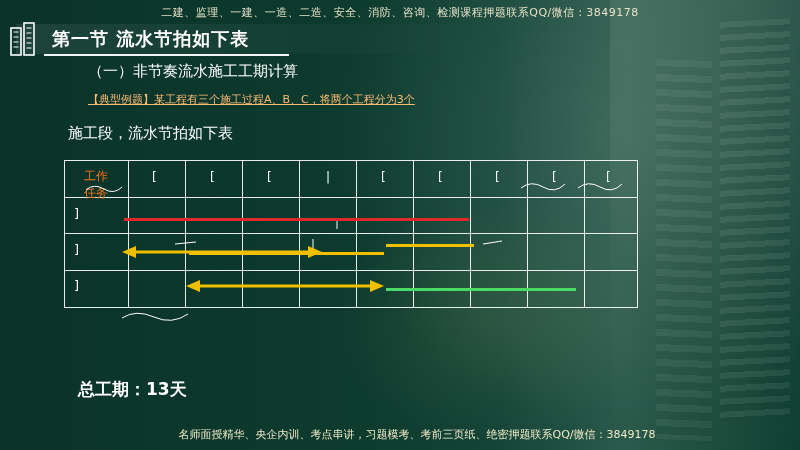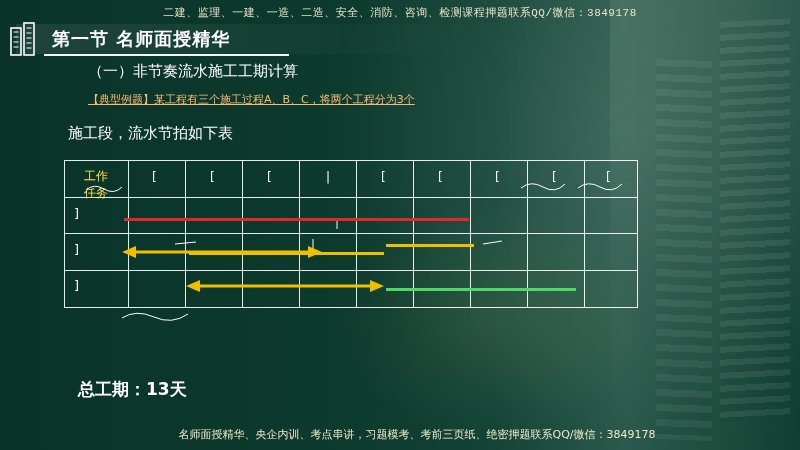--- a/index.html
+++ b/index.html
@@ -22,21 +22,21 @@
     background:repeating-linear-gradient(180deg, rgba(200,215,205,0.10) 0 6px, rgba(10,40,32,0.06) 6px 13px);
     transform:skewY(-3deg);}
   .bg-building:after{content:"";position:absolute;right:88px;top:60px;width:56px;height:380px;
     background:repeating-linear-gradient(180deg, rgba(180,200,190,0.09) 0 7px, rgba(10,40,32,0.05) 7px 15px);
     transform:skewY(2deg);}
   .bg-glow{position:absolute;left:330px;top:200px;width:320px;height:240px;
     background:radial-gradient(ellipse at center, rgba(210,200,120,0.10), rgba(0,0,0,0) 70%);}
 
   
   .top-note{position:absolute;left:0;right:0;top:5px;text-align:center;
-    font-size:11px;color:#e8e2c9;letter-spacing:.5px;font-family:Liberation Mono, monospace;}
+    font-size:11px;color:#e8e2c9;letter-spacing:.5px;}
 
   
   .header{position:absolute;left:0;top:24px;width:800px;height:30px;}
   .header-bar{position:absolute;left:16px;top:0;height:30px;width:768px;
     background:linear-gradient(90deg, rgba(255,255,255,0.08), rgba(255,255,255,0.0) 60%);}
   .logo{position:absolute;left:10px;top:22px;width:30px;height:34px;}
   .logo svg{display:block;}
   .header-title{position:absolute;left:52px;top:27px;font-size:18px;font-weight:bold;color:#ffffff;
     letter-spacing:1px;}
   .header-rule{position:absolute;left:44px;top:54px;width:245px;height:2px;background:#ffffff;opacity:.95;}
@@ -44,21 +44,21 @@
   
   .line1{position:absolute;left:88px;top:62px;font-size:15px;color:#ffffff;}
   .line2{position:absolute;left:88px;top:92px;font-size:11px;color:#fdba74;text-decoration:underline;}
   .line3{position:absolute;left:68px;top:124px;font-size:15px;color:#ffffff;text-align:center;}
 
   
   .chart{position:absolute;left:64px;top:160px;width:574px;height:148px;}
   .grid-line{position:absolute;background:#ffffff;}
   .vline{width:1px;top:0;height:148px;opacity:.9;}
   .hline{height:1px;left:0;width:574px;opacity:.9;}
-  .hdr-cell{position:absolute;left:6px;top:8px;width:52px;text-align:center;color:#fde047;font-size:12px;line-height:17px;}
+  .hdr-cell{position:absolute;left:6px;top:8px;width:52px;text-align:center;color:#f97316;font-size:12px;line-height:17px;}
   .row-label{position:absolute;color:#ffffff;font-size:13px;}
   .tick{position:absolute;color:#ffffff;font-size:12px;}
 
   .bar{position:absolute;height:0;border-top-width:3px;border-top-style:solid;}
   .arrow{position:absolute;height:10px;}
   .arrow svg{display:block;}
 
   .scribble{position:absolute;}
   .scribble svg{display:block;}
 
@@ -89,21 +89,21 @@
     <line x1="3.5" y1="15" x2="8.5" y2="15" stroke="#ffffff" stroke-width="1"></line>
     <line x1="3.5" y1="20" x2="8.5" y2="20" stroke="#ffffff" stroke-width="1"></line>
     <line x1="3.5" y1="25" x2="8.5" y2="25" stroke="#ffffff" stroke-width="1"></line>
     <line x1="16.5" y1="6" x2="21.5" y2="6" stroke="#ffffff" stroke-width="1"></line>
     <line x1="16.5" y1="11" x2="21.5" y2="11" stroke="#ffffff" stroke-width="1"></line>
     <line x1="16.5" y1="16" x2="21.5" y2="16" stroke="#ffffff" stroke-width="1"></line>
     <line x1="16.5" y1="21" x2="21.5" y2="21" stroke="#ffffff" stroke-width="1"></line>
     <line x1="16.5" y1="26" x2="21.5" y2="26" stroke="#ffffff" stroke-width="1"></line>
   </svg>
 </div>
-<div class="header-title">第一节  名师面授精华</div>
+<div class="header-title">第一节  流水节拍如下表</div>
 <div class="header-rule"></div>
 
 <div class="line1">（一）非节奏流水施工工期计算</div>
 <div class="line2">【典型例题】某工程有三个施工过程A、B、C，将两个工程分为3个</div>
 <div class="line3">施工段，流水节拍如下表</div>
 
 <div class="chart">
 
   <div class="grid-line hline" style="top:0;"></div>
   <div class="grid-line hline" style="top:37px;"></div>

